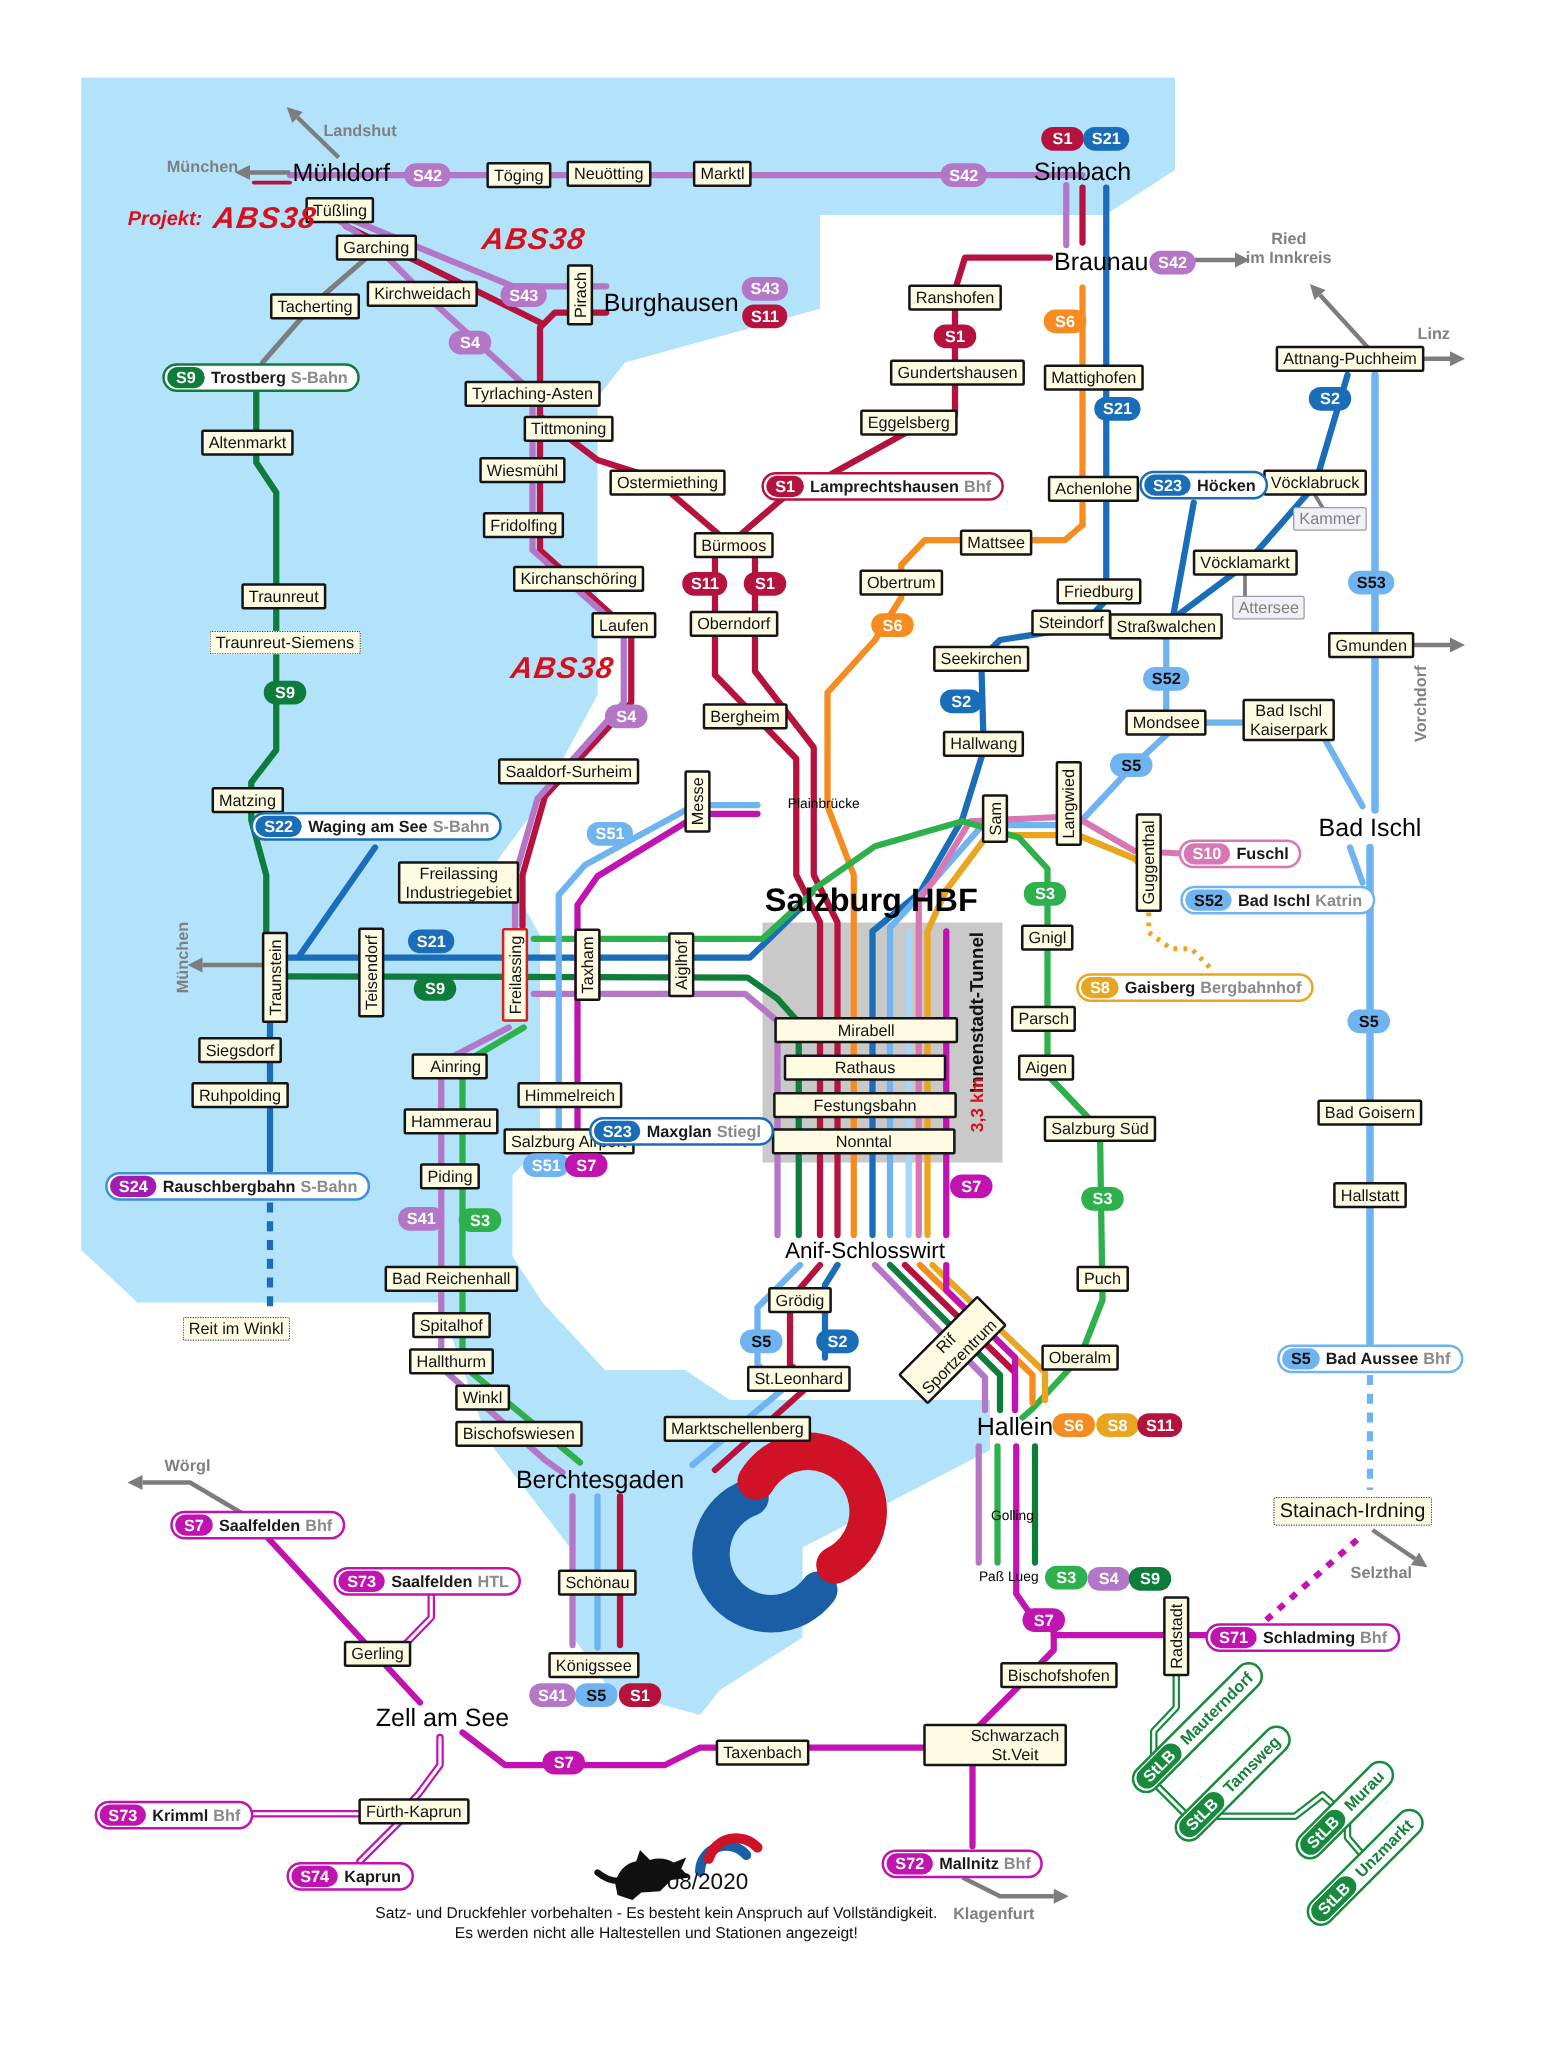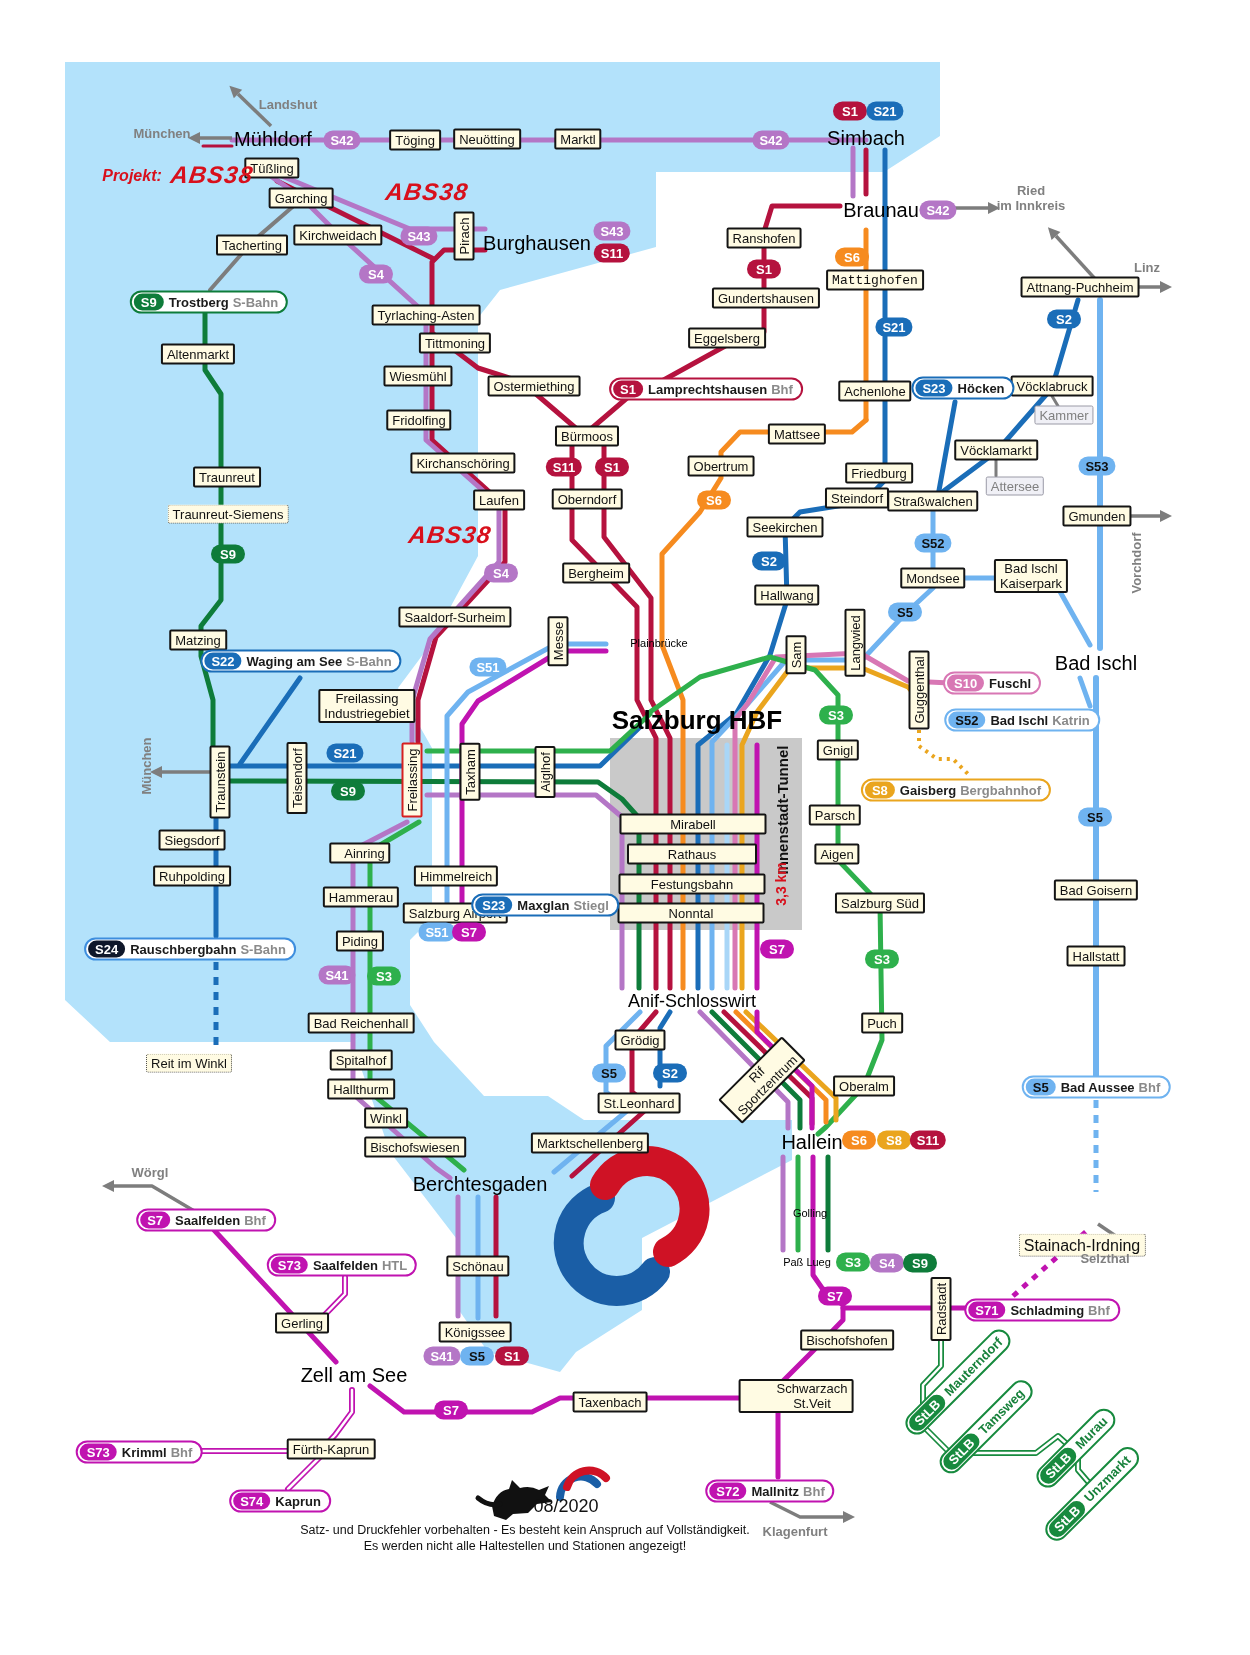--- a/index.html
+++ b/index.html
@@ -12,21 +12,21 @@
      font-size:13px;line-height:17px;color:#111;}
   .md{font-size:11px;line-height:20px;padding:1px 6px;}
   .lg{font-size:18px;line-height:23px;padding:1px 7px;border-width:2.5px;}
   .bl{font-size:20px;line-height:26px;padding:1px 8px;border-width:2.5px;}
   .hbf{font-size:26px;line-height:34px;font-weight:bold;padding:2px 10px;border-width:3px;}
   .two{text-align:center;line-height:15px;}
   .rot{transform:translate(-50%,-50%) rotate(-90deg);}
   .rotred{transform:translate(-50%,-50%) rotate(-90deg);border-color:#d62020;}
   .diag{transform:translate(-50%,-50%) rotate(-45deg);text-align:center;line-height:15px;}
   .dot{border:1.6px dotted #444;}
-  .dotlg{border:1.6px dotted #444;font-size:16px;line-height:21px;margin-top:36px;}
+  .dotlg{border:1.6px dotted #444;font-size:16px;line-height:21px;}
   .grayb{background:#f0f0f6;border:1.5px solid #9a9aa6;color:#808080;}
   .txt{font-weight:bold;color:#808080;font-size:13px;background:none;border:none;}
   .txt2{text-align:center;line-height:15px;}
   .txtrot{transform:translate(-50%,-50%) rotate(-90deg);}
   .tun{color:#111;font-size:15px;font-weight:bold;}
   .km{color:#d8101c;font-size:14px;font-weight:bold;}
   .prj{color:#d8101c;font-size:16px;font-weight:bold;font-style:italic;background:none;border:none;}
   .abs{color:#d8101c;font-size:24px;font-weight:bold;font-style:italic;letter-spacing:1px;
        transform:translate(-50%,-50%) skewX(-8deg);background:none;border:none;}
   .obadge{position:absolute;transform:translate(-50%,-50%);border-radius:20px;color:#fff;
@@ -194,21 +194,21 @@
       <div class="lab b" style="left: 587px; top: 436px;">Bürmoos</div>
       <div class="lab b" style="left: 587px; top: 499px;">Oberndorf</div>
       <div class="lab b" style="left: 455px; top: 617px;">Saaldorf-Surheim</div>
       <div class="lab b" style="left: 596px; top: 573px;">Bergheim</div>
       <div class="lab b" style="left: 198px; top: 354px;">Altenmarkt</div>
       <div class="lab b" style="left: 227px; top: 477px;">Traunreut</div>
       <div class="lab b" style="left: 198px; top: 640px;">Matzing</div>
       <div class="lab b" style="left: 764px; top: 238px;">Ranshofen</div>
       <div class="lab b" style="left: 766px; top: 298px;">Gundertshausen</div>
       <div class="lab b" style="left: 727px; top: 338px;">Eggelsberg</div>
-      <div class="lab b" style="left: 875px; top: 280px; font-family: Liberation Mono, monospace;">Mattighofen</div>
+      <div class="lab b" style="left: 875px; top: 302px;">Mattighofen</div>
       <div class="lab b" style="left: 875px; top: 391px;">Achenlohe</div>
       <div class="lab b" style="left: 797px; top: 434px;">Mattsee</div>
       <div class="lab b" style="left: 721px; top: 466px;">Obertrum</div>
       <div class="lab b" style="left: 879px; top: 473px;">Friedburg</div>
       <div class="lab b" style="left: 857px; top: 498px;">Steindorf</div>
       <div class="lab b" style="left: 933px; top: 501px;">Straßwalchen</div>
       <div class="lab b" style="left: 785px; top: 527px;">Seekirchen</div>
       <div class="lab b" style="left: 787px; top: 595px;">Hallwang</div>
       <div class="lab b" style="left: 933px; top: 578px;">Mondsee</div>
       <div class="lab b" style="left: 1052px; top: 386px;">Vöcklabruck</div>
@@ -336,21 +336,21 @@
         <span class="pb" style="background: rgb(14, 124, 58);">S9</span>
         <span>Trostberg</span>
         <span class="sfx">S-Bahn</span>
       </div>
       <div class="pill" style="left: 301px; top: 661px; border-color: rgb(26, 109, 184);">
         <span class="pb" style="background: rgb(26, 109, 184);">S22</span>
         <span>Waging am See</span>
         <span class="sfx">S-Bahn</span>
       </div>
       <div class="pill" style="left: 190px; top: 949px; border-color: rgb(62, 142, 222);">
-        <span class="pb" style="background: #0f172a;">S24</span>
+        <span class="pb" style="background: #a21caf;">S24</span>
         <span>Rauschbergbahn</span>
         <span class="sfx">S-Bahn</span>
       </div>
       <div class="pill" style="left: 706px; top: 389px; border-color: rgb(181, 18, 62);">
         <span class="pb" style="background: rgb(181, 18, 62);">S1</span>
         <span>Lamprechtshausen</span>
         <span class="sfx">Bhf</span>
       </div>
       <div class="pill" style="left: 963px; top: 388px; border-color: rgb(26, 109, 184);">
         <span class="pb" style="background: rgb(26, 109, 184);">S23</span>

